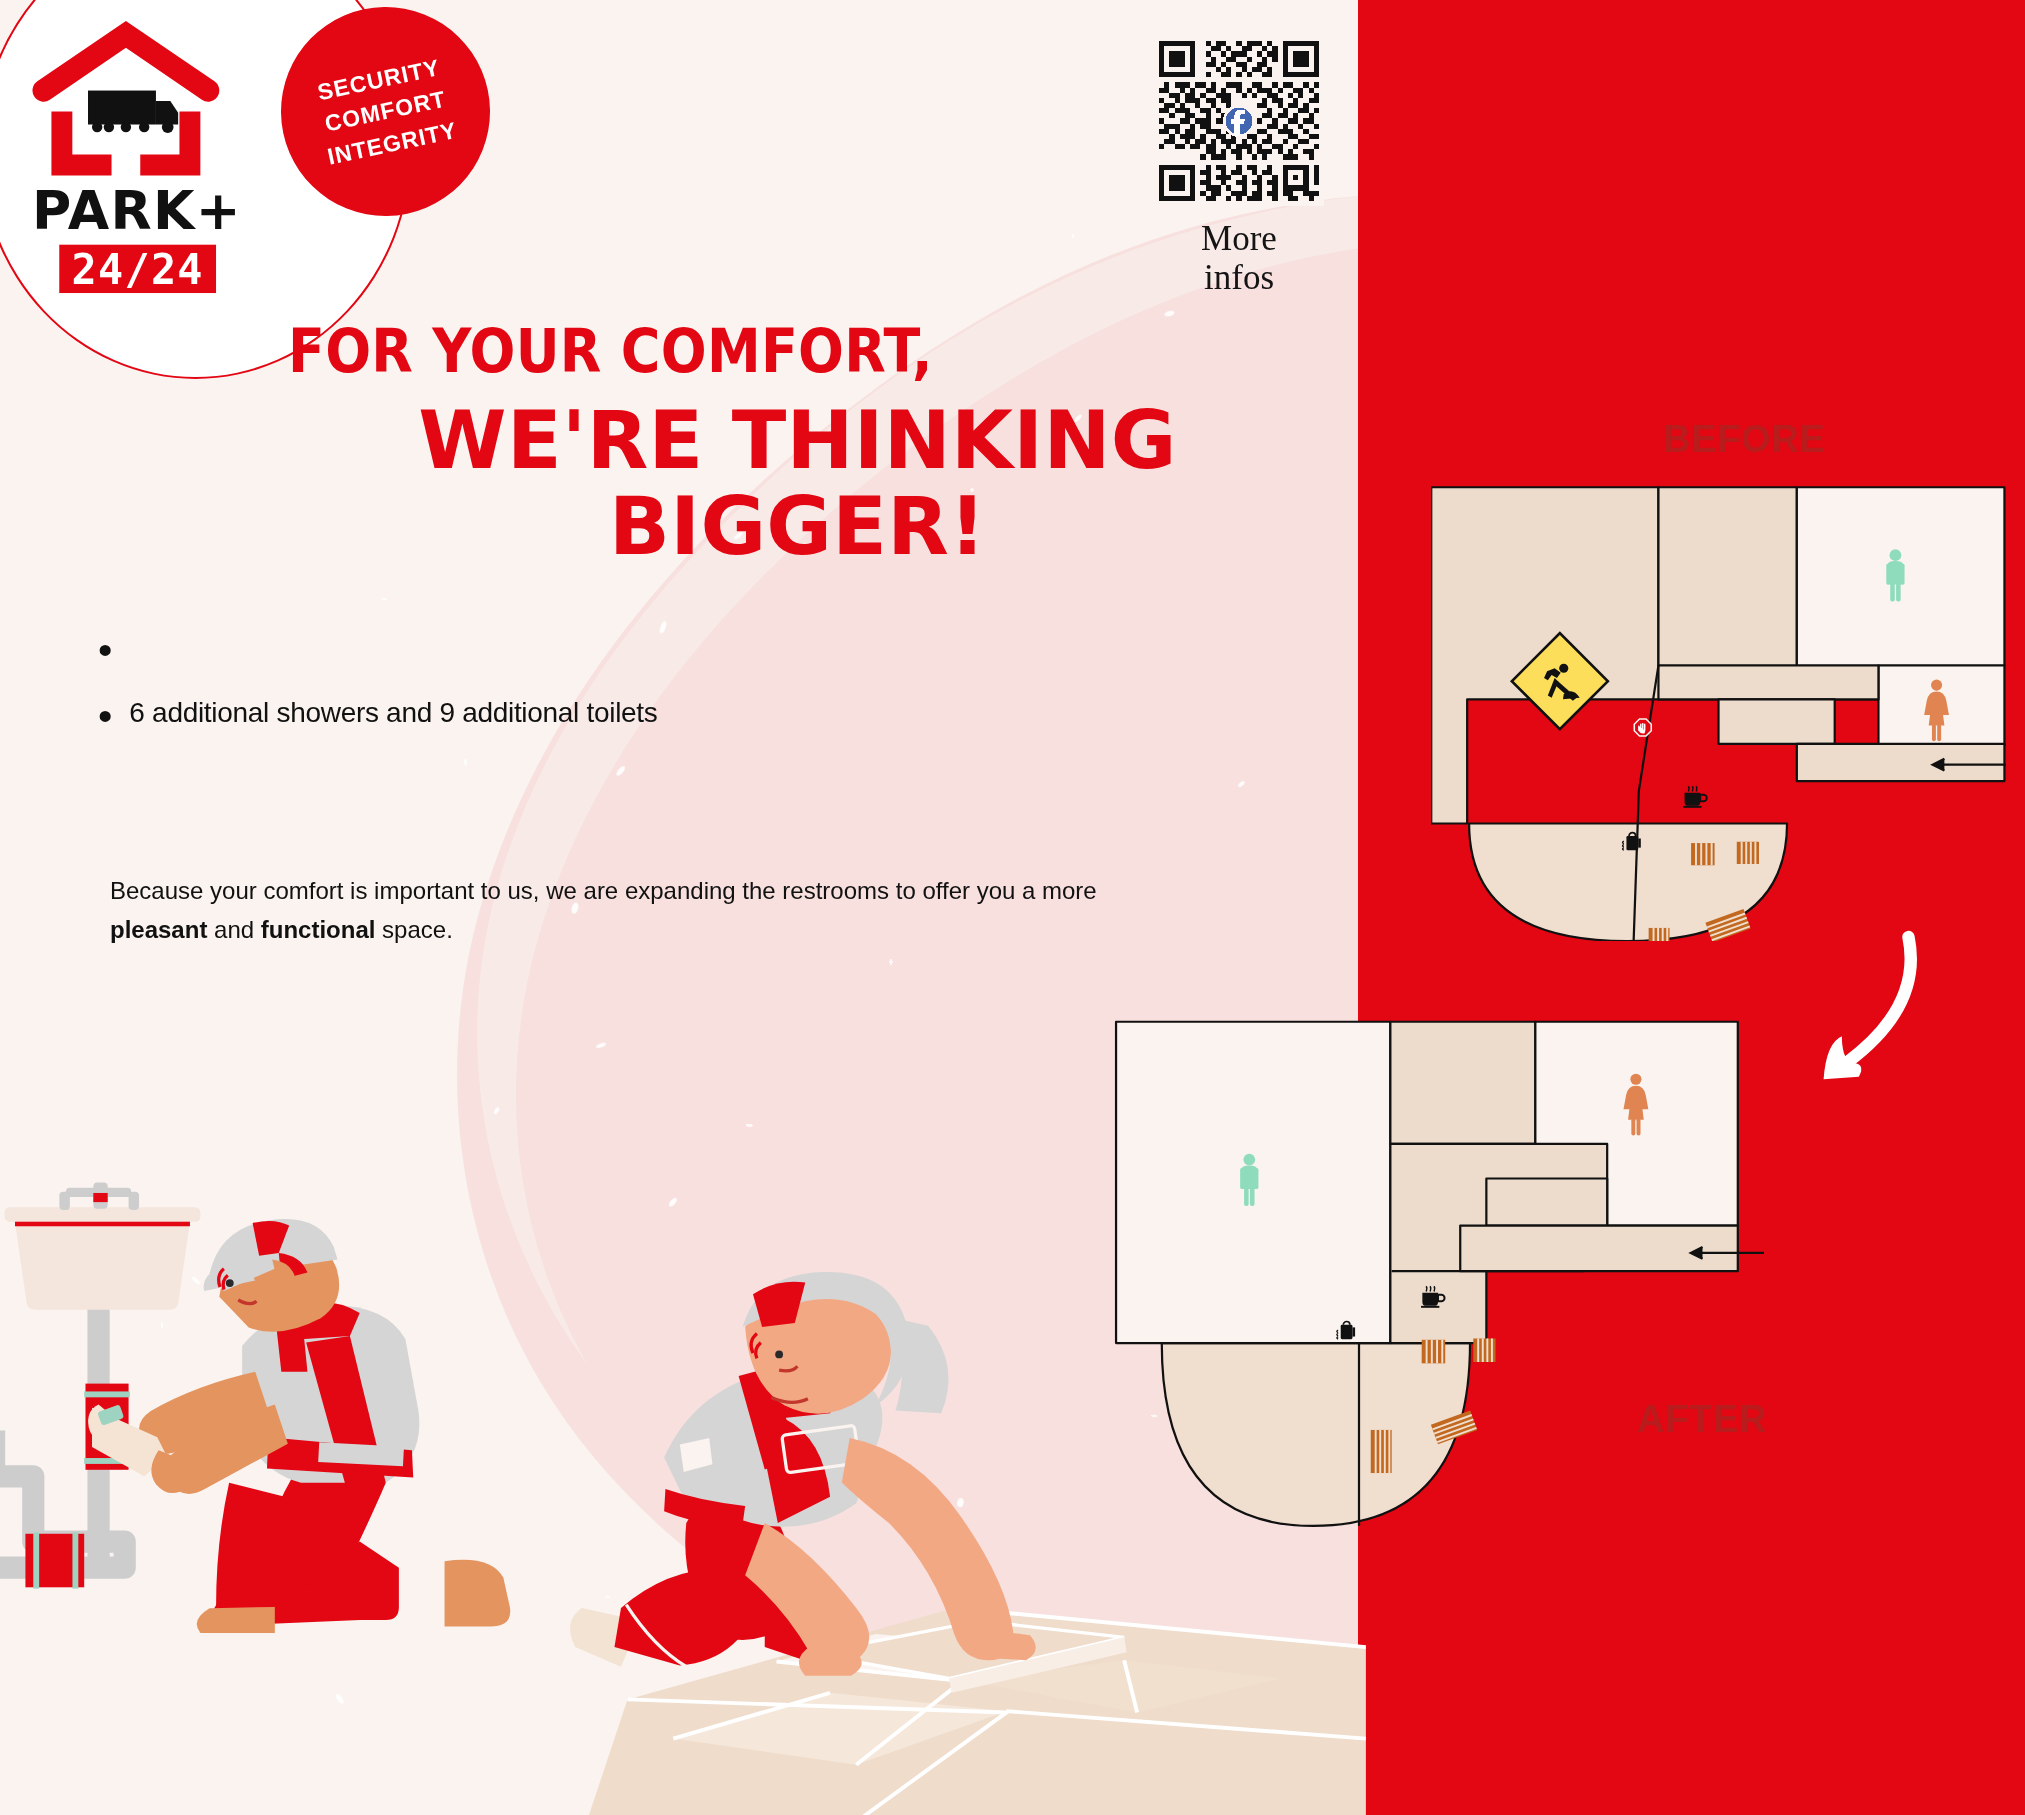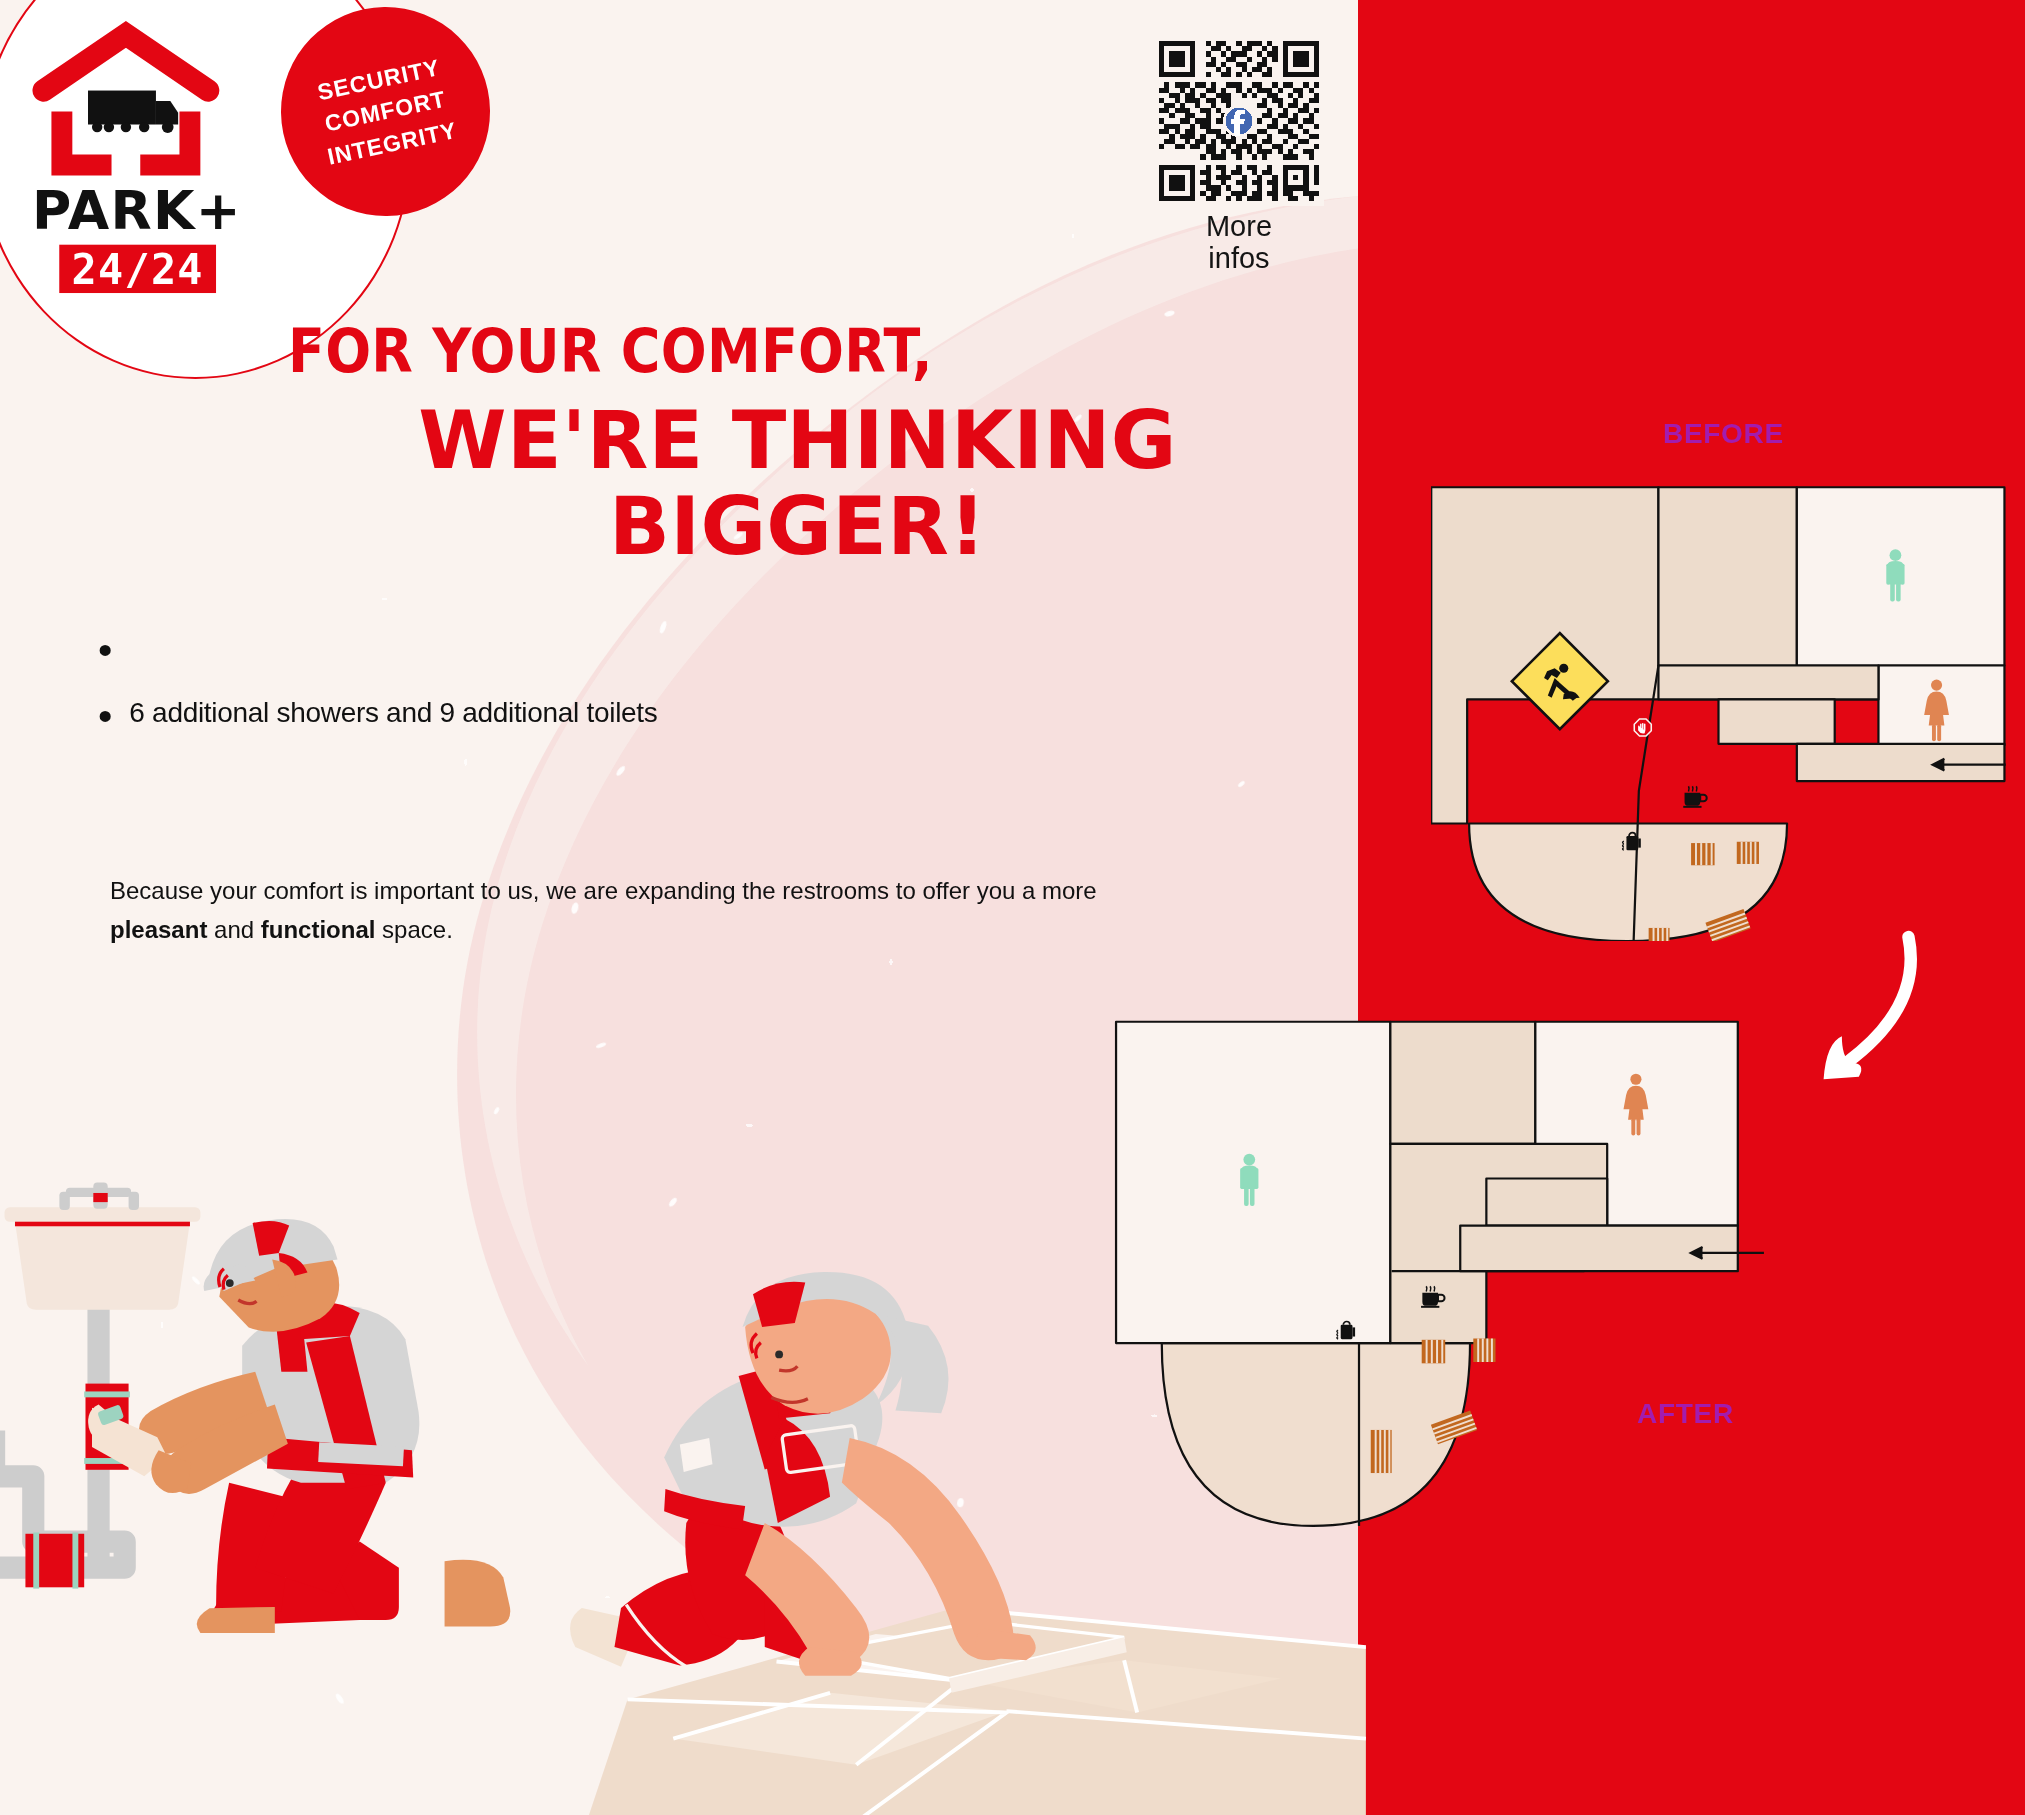--- a/index.html
+++ b/index.html
@@ -55,21 +55,21 @@
     transform:rotate(-12deg);
   }
   #tagline-badge span{
     color:#FFFFFF; font-weight:bold; font-size:23px; letter-spacing:1px;
     line-height:1.42; text-align:center; display:block;
   }
 
   
   #qr-block{ position:absolute; left:1144px; top:36px; width:190px; text-align:center; }
   #qr-canvas{ width:170px; height:170px; display:block; margin:0 auto; position:relative; }
-  #qr-label{ margin-top:4px; font-size:29px; color:#141414; line-height:1.12; }
+  #qr-label{ margin-top:13px; font-size:35px; color:#141414; line-height:1.12;font-family:Liberation Serif, serif; }
 
   
   #headline{ position:absolute; left:288px; top:320px; width:1019px; }
   #headline .l1{
     color:#E30613; font-weight:bold; font-size:60px; letter-spacing:0.3px;
     text-align:left; line-height:1.05;
     font-family:"DejaVu Sans", sans-serif; font-stretch:condensed;
   }
   #headline .l2{
     color:#E30613; font-weight:bold; font-size:80px; letter-spacing:0.3px;
@@ -89,21 +89,21 @@
     position:absolute; left:110px; top:872px; width:1019px;
     font-size:24px; line-height:1.62; color:#111;
   }
   #bodytext b{ font-weight:bold; }
 
   
   #before-wrap{ position:absolute; left:1431px; top:484px; width:575px; height:457px; }
   #after-wrap { position:absolute; left:1104px; top:1010px; width:719px; height:529px; }
 
   .plan-label{
-    position:absolute; color:#a21caf; font-weight:bold; font-size:28px; letter-spacing:0.7px;
+    position:absolute; color:#b91c1c; font-weight:bold; font-size:38px; letter-spacing:0.7px;
   }
   #before-label{ left:1663px; top:418px; }
   #after-label { left:1637px; top:1398px; }
 
   #flow-arrow{ position:absolute; left:1804px; top:908px; width:222px; height:203px; }
 
   
   #plumber { position:absolute; left:-6.5px; top:1176px; width:529px; height:457px; }
   #tiler   { position:absolute; left:549px;  top:1242px; width:817px; height:575px; }
 </style>

